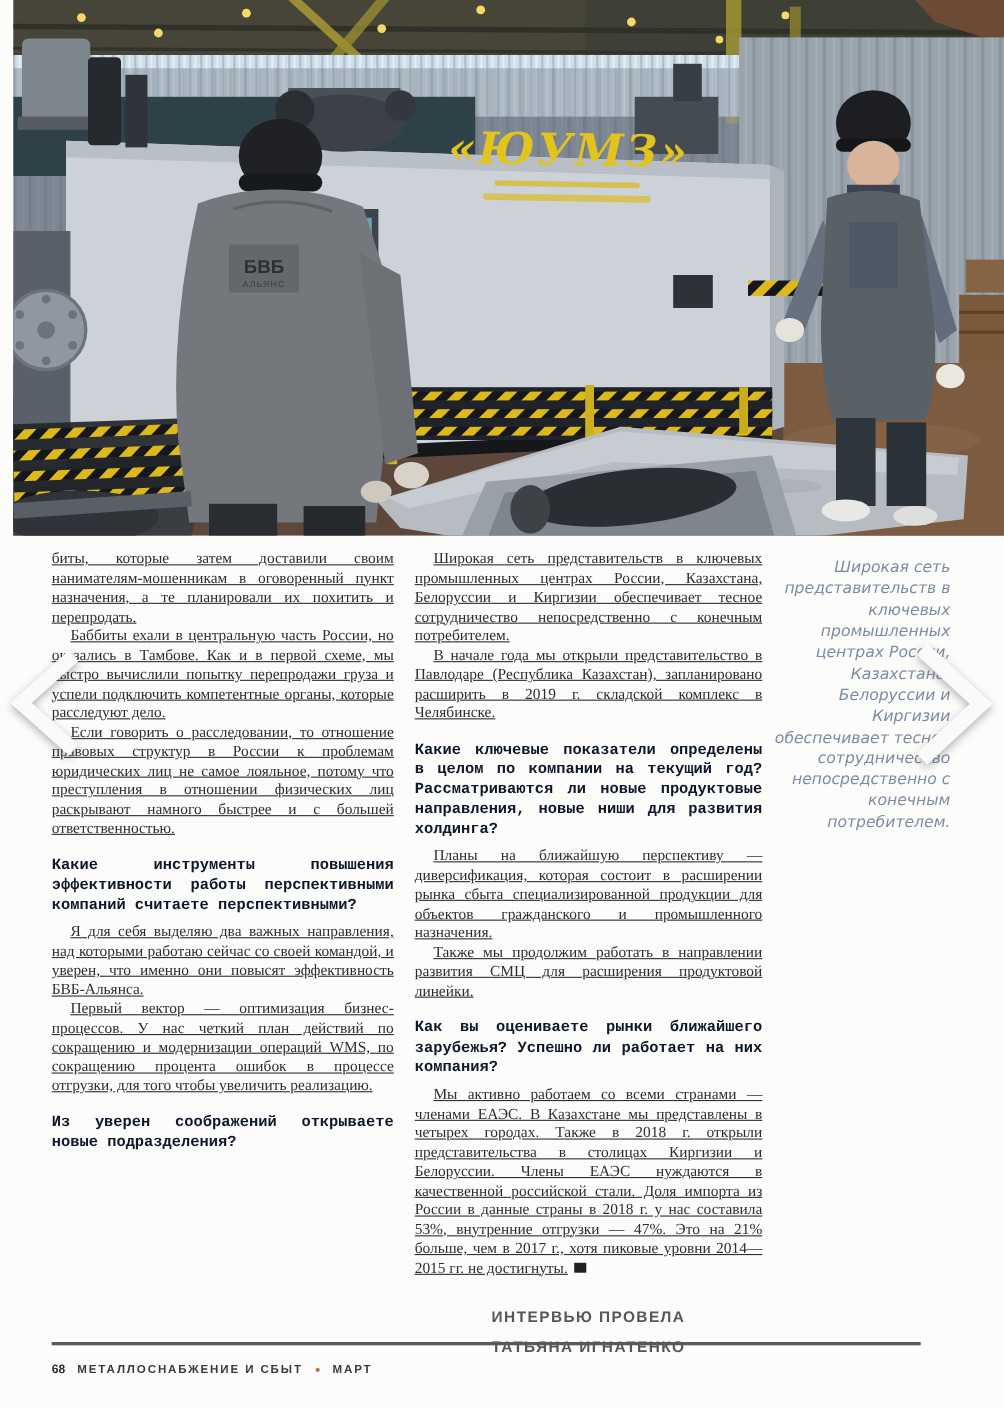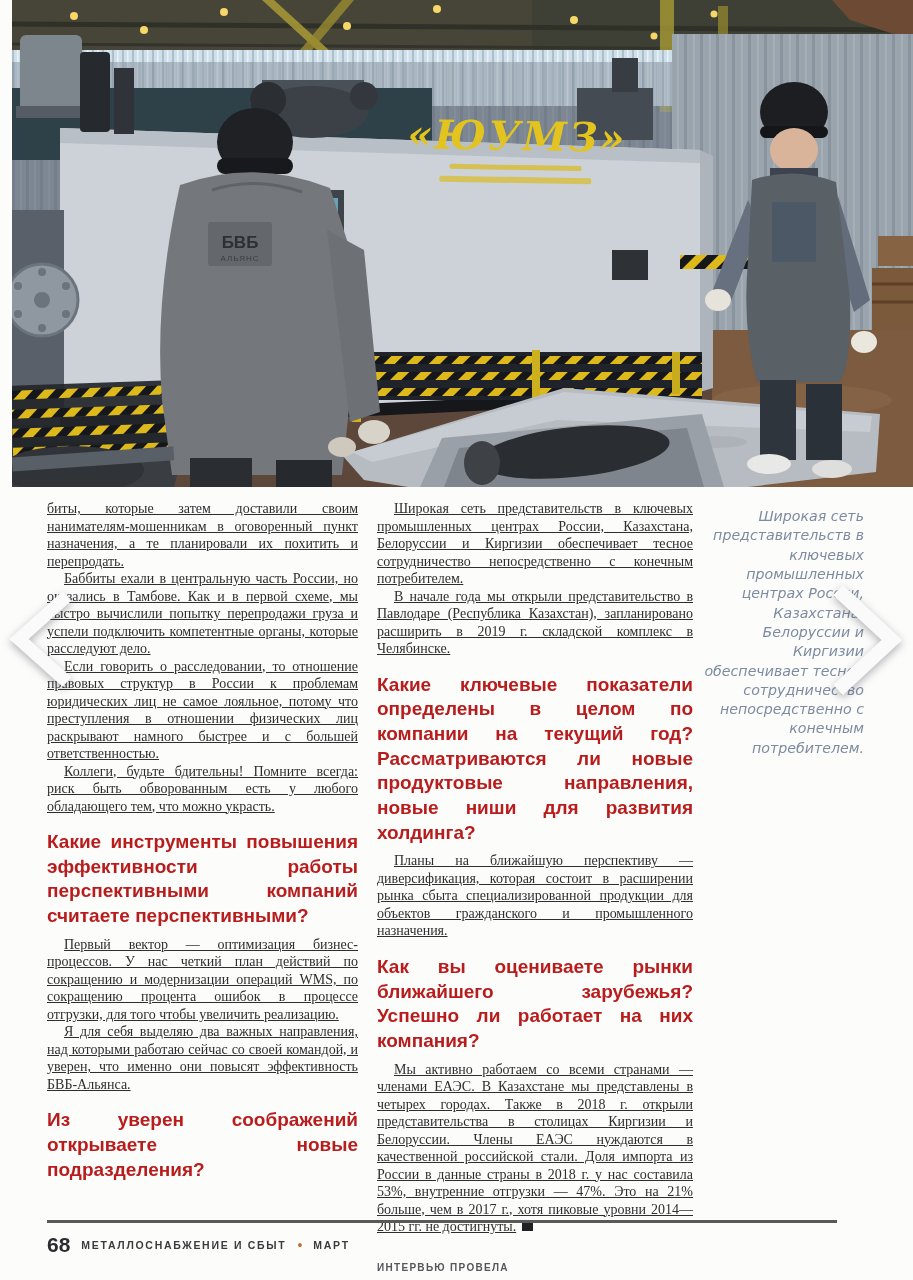--- a/index.html
+++ b/index.html
@@ -12,28 +12,28 @@
   
   .photo{position:absolute;left:12px;top:0;width:913px;height:487px;overflow:hidden;}
   .photo svg{display:block;width:100%;height:100%;}
   
   .col{position:absolute;top:500px;text-align:justify;font-size:14px;line-height:1.25;color:#2e2e30;}
   .col-left{left:47px;width:311px;}
   .col-mid{left:377px;width:316px;}
   .body-p{margin:0;text-indent:17px;text-decoration:underline;}
   .body-p.noindent{text-indent:0;}
   .q-head{
-    font-family:Liberation Sans, sans-serif;font-weight:700;
-    font-size:19px;line-height:1.3;color:#b91c1c;
+    font-family:Liberation Mono, monospace;font-weight:700;
+    font-size:14px;line-height:1.3;color:#0f172a;
     margin:15px 0 7px;text-indent:0;text-align:justify;
   }
   .byline{
     margin-top:22px;font-family:"Liberation Sans",sans-serif;
-    font-size:10px;letter-spacing:1.3px;color:#55565a;line-height:1.95;font-weight:600;
-    text-align:left;text-indent:0;
+    font-size:14px;letter-spacing:1.3px;color:#55565a;line-height:1.95;font-weight:600;
+    text-align:center;text-indent:0;
   }
   .byline div{margin:0;}
   .endmark{display:inline-block;width:11px;height:9px;background:#212123;margin-left:6px;}
   
   .pull-quote{
     position:absolute;left:694px;top:507px;width:170px;
     text-align:right;font-family:"DejaVu Sans",sans-serif;font-style:italic;
     font-size:14.2px;line-height:1.36;color:#7d8ba0;
   }
   
@@ -41,21 +41,21 @@
   .nav-chevron svg{display:block;filter:drop-shadow(0 3px 4px rgba(70,70,80,.40));}
   .nav-prev{left:5px;top:588px;width:72px;height:102px;}
   .nav-next{left:826px;top:580px;width:80px;height:120px;}
   
   .footer-rule{position:absolute;left:47px;top:1220px;width:790px;height:3px;background:#59595b;}
   .footer{
     position:absolute;left:47px;top:1234px;height:22px;
     display:flex;align-items:center;gap:11px;
     font-family:"Liberation Sans",sans-serif;
   }
-  .page-num{font-size:21px;font-weight:700;color:#2c2c2e;}
+  .page-num{font-size:11px;font-weight:700;color:#2c2c2e;}
   .mag-name,.issue{font-size:10.5px;letter-spacing:1.7px;color:#3b3b3d;font-weight:600;}
   .dot{color:#c0703a;font-size:14px;line-height:1;}
 </style>
 </head>
 <body>
 
 <div class="photo">
   <svg viewBox="0 0 913 487" preserveAspectRatio="none">
     <defs>
       <pattern id="hz" patternUnits="userSpaceOnUse" width="16" height="16" patternTransform="rotate(45)">
@@ -230,33 +230,33 @@
       <ellipse cx="60" cy="470" rx="72" ry="24" fill="#303338"></ellipse>
       <rect x="0" y="452" width="162" height="14" fill="#595f66" transform="rotate(-4 80 459)"></rect>
     </g>
   </svg>
 </div>
 
 <div class="col col-left">
     <p class="body-p noindent">биты, которые затем доставили своим нанимателям-мошенникам в оговоренный пункт назначения, а те планировали их похитить и перепродать.</p>
     <p class="body-p">Баббиты ехали в центральную часть России, но оказались в Тамбове. Как и в первой схеме, мы быстро вычислили попытку перепродажи груза и успели подключить компетентные органы, которые расследуют дело.</p>
     <p class="body-p">Если говорить о расследовании, то отношение правовых структур в России к проблемам юридических лиц не самое лояльное, потому что преступления в отношении физических лиц раскрывают намного быстрее и с большей ответственностью.</p>
-    <p class="body-p">Коллеги, будьте бдительны! Помните всегда: риск быть обворованным есть у любого обладающего тем, что можно украсть.</p>
     <h3 class="q-head">Какие инструменты повышения эффективности работы перспективными компаний считаете перспективными?</h3>
+    <p class="body-p">Я для себя выделяю два важных направления, над которыми работаю сейчас со своей командой, и уверен, что именно они повысят эффективность БВБ-Альянса.</p>
     <p class="body-p">Первый вектор — оптимизация бизнес-процессов. У нас четкий план действий по сокращению и модернизации операций WMS, по сокращению процента ошибок в процессе отгрузки, для того чтобы увеличить реализацию.</p>
-    <p class="body-p">Я для себя выделяю два важных направления, над которыми работаю сейчас со своей командой, и уверен, что именно они повысят эффективность БВБ-Альянса.</p>
     <h3 class="q-head">Из уверен соображений открываете новые подразделения?</h3>
   </div>
 
 <div class="col col-mid">
   <div>
       <p class="body-p">Широкая сеть представительств в ключевых промышленных центрах России, Казахстана, Белоруссии и Киргизии обеспечивает тесное сотрудничество непосредственно с конечным потребителем.</p>
       <p class="body-p">В начале года мы открыли представительство в Павлодаре (Республика Казахстан), запланировано расширить в 2019 г. складской комплекс в Челябинске.</p>
       <h3 class="q-head">Какие ключевые показатели определены в целом по компании на текущий год? Рассматриваются ли новые продуктовые направления, новые ниши для развития холдинга?</h3>
       <p class="body-p">Планы на ближайшую перспективу — диверсификация, которая состоит в расширении рынка сбыта специализированной продукции для объектов гражданского и промышленного назначения.</p>
+      <p class="body-p">Также мы продолжим работать в направлении развития СМЦ для расширения продуктовой линейки.</p>
       <h3 class="q-head">Как вы оцениваете рынки ближайшего зарубежья? Успешно ли работает на них компания?</h3>
       <p class="body-p">Мы активно работаем со всеми странами — членами ЕАЭС. В Казахстане мы представлены в четырех городах. Также в 2018 г. открыли представительства в столицах Киргизии и Белоруссии. Члены ЕАЭС нуждаются в качественной российской стали. Доля импорта из России в данные страны в 2018 г. у нас составила 53%, внутренние отгрузки — 47%. Это на 21% больше, чем в 2017 г., хотя пиковые уровни 2014—2015 гг. не достигнуты.<span class="endmark"></span></p>
     </div>
   <div class="byline">
     <div>ИНТЕРВЬЮ ПРОВЕЛА</div>
     <div>ТАТЬЯНА ИГНАТЕНКО</div>
   </div>
 </div>
 
 <div class="pull-quote">Широкая сеть представительств в ключевых промышленных центрах России, Казахстана, Белоруссии и Киргизии обеспечивает тесное сотрудничество непосредственно с конечным потребителем.</div>

